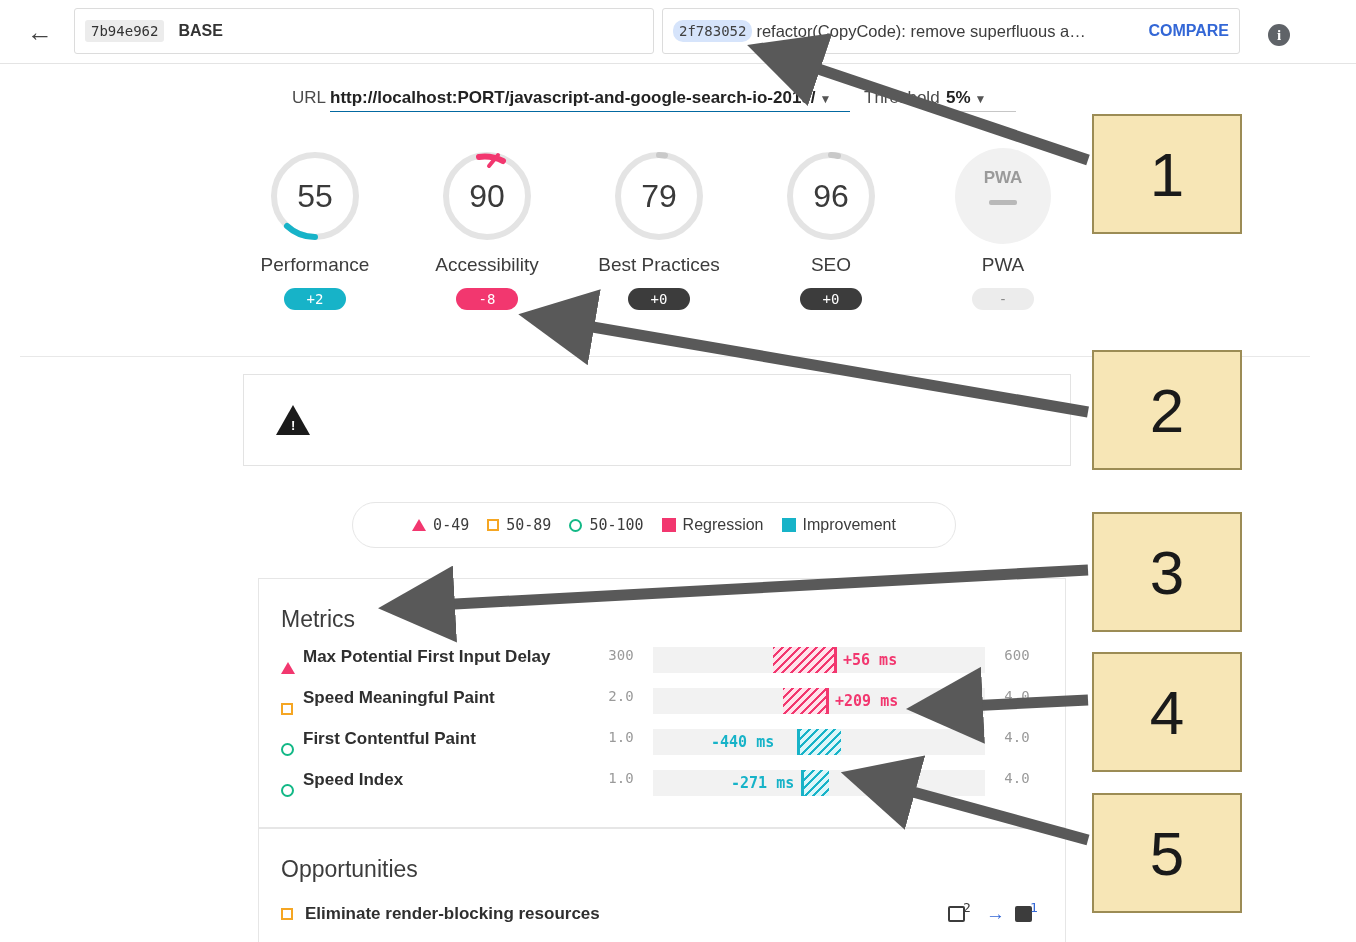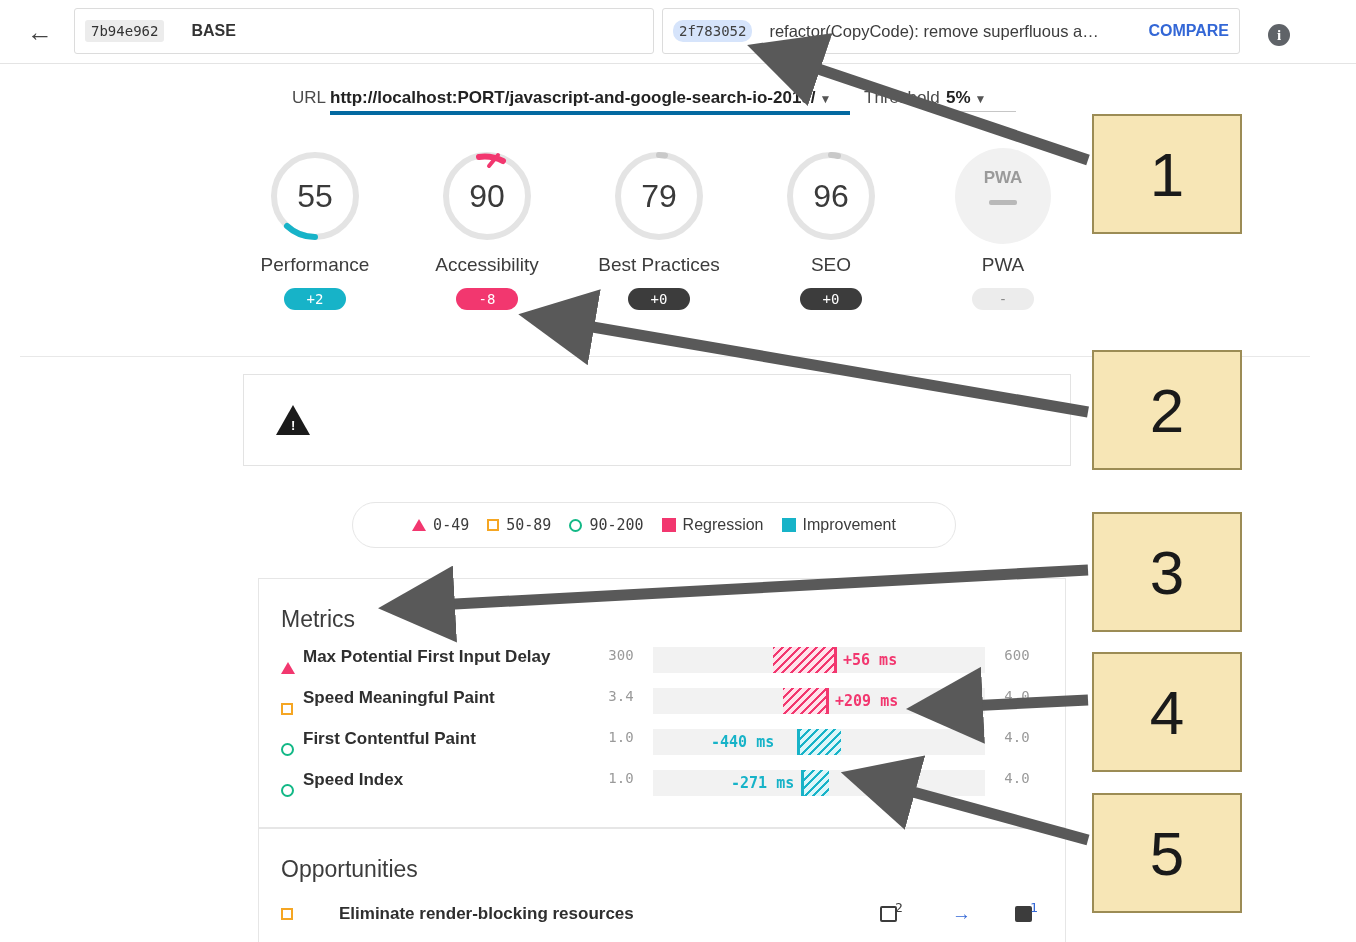--- a/index.html
+++ b/index.html
@@ -50,21 +50,21 @@
     overflow: hidden;
     white-space: nowrap;
   }
   .commit-base { left: 74px; width: 580px; }
   .commit-compare { left: 662px; width: 578px; }
   .sha {
     font-family: "DejaVu Sans Mono", monospace;
     font-size: 14px;
     padding: 3px 6px;
     border-radius: 3px;
-    margin-right: 17px;
+    margin-right: 4px;
     color: #333;
     background: #ececec;
   }
   .sha.compare { background: #d6e4fb; color: #404040; border-radius: 10px; }
   .commit-msg {
     font-size: 16.5px;
     color: #3c3c3c;
     overflow: hidden;
     text-overflow: ellipsis;
     flex: 1;
@@ -104,21 +104,21 @@
     font-size: 17px;
     color: #4a4a4a;
   }
   .url-label { left: 292px; top: 0; }
   .url-value {
     position: absolute;
     left: 330px; top: 0;
     font-size: 17px;
     font-weight: bold;
     color: #222;
-    border-bottom: 4px solid #0369a1;
+    border-bottom: 1px solid #0369a1;
     padding-bottom: 3px;
     width: 520px;
     white-space: nowrap;
     overflow: hidden;
   }
   .caret { display: inline-block; margin-left: 4px; font-size: 12px; color:#555; }
   .thr-label { left: 864px; top: 0; }
   .thr-value {
     position: absolute;
     left: 946px; top: 0;
@@ -320,21 +320,21 @@
   .card2 {
     position: absolute;
     left: 258px; top: 828px;
     width: 808px;
     height: 120px;
     border: 1px solid #e6e6e6;
     background: #fff;
     box-sizing: border-box;
     padding: 18px 22px;
   }
-  .opp-row { display:flex; align-items:center; height: 34px; margin-top: 8px; gap: 34px;}
+  .opp-row { display:flex; align-items:center; height: 34px; margin-top: 8px;}
   .opp-name { font-size: 17px; font-weight: bold; color:#2f2f2f; margin-left: 12px; flex:1;}
   .badge-wrap { position: relative; width: 28px; height: 24px; }
   .badge-box {
     position:absolute; left:0; top:4px; width:17px; height:16px;
     border:2px solid #3c3c3c; border-radius:2px; box-sizing:border-box;
   }
   .badge-box.filled { background:#3c3c3c; }
   .badge-num {
     position:absolute; left:15px; top:-2px;
     font-size:13px; font-family:"DejaVu Sans Mono", monospace; color:#3c3c3c;
@@ -463,21 +463,21 @@
     <div class="lg-item">
       <span class="ic-tri"></span>
       <span>0-49</span>
     </div>
     <div class="lg-item">
       <span class="ic-sq"></span>
       <span>50-89</span>
     </div>
     <div class="lg-item">
       <span class="ic-ci"></span>
-      <span>90-200</span>
+      <span>50-100</span>
     </div>
     <div class="lg-item">
       <span class="ic-fill-pink"></span>
       <span class="lg-label">Regression</span>
     </div>
     <div class="lg-item">
       <span class="ic-fill-cyan"></span>
       <span class="lg-label">Improvement</span>
     </div>
   </div>
@@ -496,21 +496,21 @@
         <span class="bar-label pink" style="left:190px;">+56 ms</span>
       </span>
       <span class="hi">600</span>
     </div>
 
     <div class="row">
       <span class="ico">
           <span class="ic-sq"></span>
         </span>
       <span class="name">Speed Meaningful Paint</span>
-      <span class="lo">3.4</span>
+      <span class="lo">2.0</span>
       <span class="track">
         <span class="hatch-pink" style="left:130px; width:46px;"></span>
         <span class="bar-label pink" style="left:182px;">+209 ms</span>
       </span>
       <span class="hi">4.0</span>
     </div>
 
     <div class="row">
       <span class="ico">
           <span class="ic-ci"></span>

